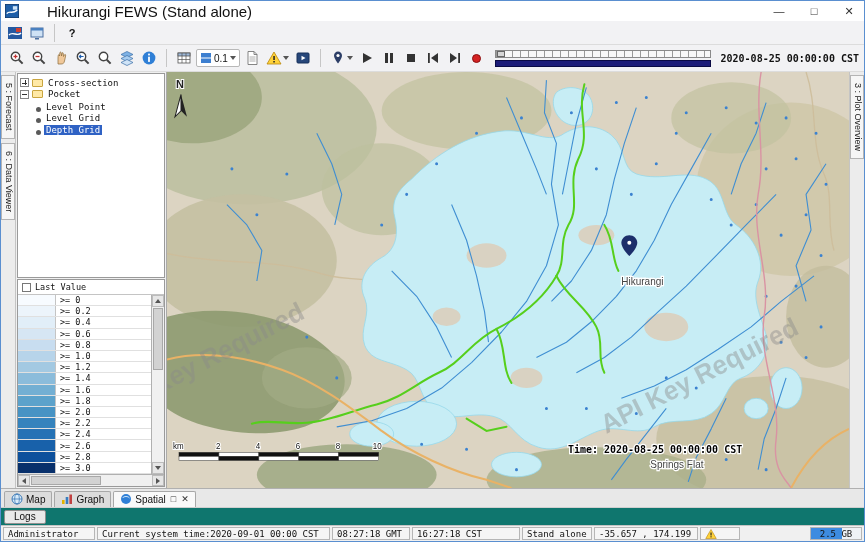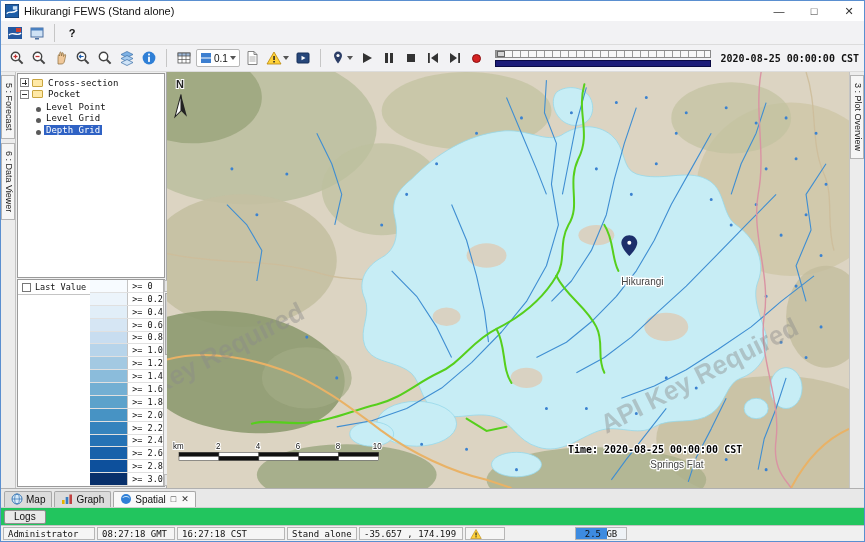--- a/index.html
+++ b/index.html
@@ -3,21 +3,21 @@
 <meta charset="utf-8">
 <style>
   html,body{margin:0;padding:0;width:865px;height:542px;overflow:hidden;background:#fff;}
   *{box-sizing:border-box;}
   .window{width:865px;height:542px;border:1px solid #5a8fd0;background:#f0f0f0;
     font-family:"Liberation Sans",sans-serif;font-size:11px;color:#111;
     display:flex;flex-direction:column;}
   
   .titlebar{height:20px;background:#ffffff;display:flex;align-items:center;gap:5px;padding-left:4px;flex:0 0 auto;}
   .app-icon{width:14px;height:14px;flex:0 0 auto;}
-  .title-text{font-size:11px;white-space:nowrap;}
+  .title-text{font-size:15px;white-space:nowrap;margin-left:23px;}
   .tb-spacer{flex:1;}
   .win-btn{width:30px;height:20px;display:flex;align-items:center;justify-content:center;font-size:11px;color:#333;}
   
   .menubar{height:17px;background:#f4f4f8;border-bottom:1px solid #dadae2;display:flex;align-items:center;padding-left:3px;flex:0 0 auto;}
   .menu-item{padding:1px 7px;}
   
   .toolbar{background:#f2f2f4;border-bottom:1px solid #dcdcdc;display:flex;align-items:center;flex:0 0 auto;}
   .toolbar.row1{height:24px;padding-left:4px;gap:2px;}
   .toolbar.row2{height:27px;padding-left:6px;gap:2px;}
   .tbtn{min-width:20px;height:20px;display:flex;align-items:center;justify-content:center;border:1px solid transparent;border-radius:2px;gap:1px;padding:0 1px;}
@@ -48,21 +48,21 @@
   .tree-row{display:flex;align-items:center;height:11.5px;gap:3px;white-space:nowrap;}
   .tree-row.child{padding-left:16px;align-items:flex-end;}
   .expander{width:9px;height:9px;border:1px solid #848484;background:#fff;position:relative;flex:0 0 auto;}
   .expander::before{content:"";position:absolute;left:1px;right:1px;top:3.5px;height:1px;background:#333;}
   .expander.plus::after{content:"";position:absolute;top:1px;bottom:1px;left:3.5px;width:1px;background:#333;}
   .folder{width:11px;height:8px;background:#ffe9a6;border:1px solid #c9a53f;border-radius:1px;flex:0 0 auto;}
   .leaf-dot{width:5px;height:5px;border-radius:50%;background:#5a5a5a;flex:0 0 auto;}
   .tree-label{padding:0 2px;}
   .tree-row.selected .tree-label{background:#2f62c4;color:#fff;}
   
-  .legend-panel{flex:1;margin-top:1px;border:1px solid #9a9a9a;background:#fff;display:flex;font-family:"DejaVu Sans Mono",monospace;font-size:8.5px;min-height:0;}
+  .legend-panel{flex:1;margin-top:1px;border:1px solid #9a9a9a;background:#fff;display:flex;flex-direction:column;font-family:"DejaVu Sans Mono",monospace;font-size:8.5px;min-height:0;}
   .legend-header{height:15px;display:flex;align-items:center;gap:4px;padding:0 4px;border-bottom:1px solid #c4c4c4;flex:0 0 auto;}
   .checkbox{width:9px;height:9px;border:1px solid #777;background:#fff;flex:0 0 auto;}
   .legend-body{flex:1;display:flex;min-height:0;}
   .legend-list{flex:1;display:flex;flex-direction:column;min-width:0;}
   .legend-row{flex:1;display:flex;border-bottom:1px solid #e0e0e0;min-height:0;}
   .legend-swatch{width:38px;border-right:1px solid #c4c4c4;flex:0 0 auto;}
   .legend-label{display:flex;align-items:center;padding-left:4px;white-space:nowrap;}
   .vscroll{width:13px;border-left:1px solid #b0b0b0;background:#f0f0f0;display:flex;flex-direction:column;flex:0 0 auto;}
   .scroll-btn{height:12px;border:1px solid #bcbcbc;background:#e6e6e6;display:flex;align-items:center;justify-content:center;flex:0 0 auto;}
   .scroll-thumb{margin:1px;height:62px;background:#d2d2d2;border:1px solid #a8a8a8;}
@@ -77,21 +77,21 @@
   .map-label{font-size:10px;fill:#444;paint-order:stroke;stroke:#ffffff;stroke-width:2.5px;font-family:"Liberation Sans",sans-serif;}
   .map-time{font-size:10px;font-weight:bold;fill:#000;paint-order:stroke;stroke:#ffffff;stroke-width:2.5px;font-family:"DejaVu Sans Mono",monospace;}
   .scale-num{font-size:8px;fill:#111;paint-order:stroke;stroke:#fff;stroke-width:2px;font-family:"Liberation Sans",sans-serif;}
   .north-n{font-size:11px;font-weight:bold;fill:#222;paint-order:stroke;stroke:#fff;stroke-width:2px;}
   
   .btabbar{height:19px;background:#e8e8e8;border-top:1px solid #b0b0b0;display:flex;align-items:flex-end;padding:0 0 0 3px;gap:2px;flex:0 0 auto;}
   .btab{display:flex;align-items:center;gap:3px;height:16px;padding:0 6px 1px;border:1px solid #a8a8a8;border-bottom:none;background:#dcdcdc;border-radius:2px 2px 0 0;font-size:10px;}
   .btab.active{background:#f9f9f9;}
   .tab-ctl{font-size:9px;color:#333;margin-left:2px;}
   
-  .logsrow{height:18px;background:#22c55e;border-top:1px solid #cfcfcf;display:flex;align-items:center;padding:8px 3px;flex:0 0 auto;}
+  .logsrow{height:18px;background:#0f766e;border-top:1px solid #cfcfcf;display:flex;align-items:center;padding:8px 3px;flex:0 0 auto;}
   .logs-btn{height:14px;border:1px solid #8f8f8f;background:#e9e9e9;padding:0 9px;font-size:10px;display:flex;align-items:center;border-radius:2px;}
   
   .statusbar{height:16px;background:#f0f0f0;border-top:1px solid #c4c4c4;display:flex;gap:2px;padding:1px 2px;font-family:"DejaVu Sans Mono",monospace;font-size:9px;flex:0 0 auto;}
   .cell{border:1px solid #b6b6b6;background:#f5f5f5;display:flex;align-items:center;padding:0 4px;white-space:nowrap;overflow:hidden;flex:0 0 auto;}
   .cell.grow{flex:1 1 auto;}
   .cell.mem{background:linear-gradient(to right,#3d8be0 0 62%,#eef2f6 62%);justify-content:center;}
   .cell.rate{justify-content:flex-end;margin-top:42px;}
   .icon16{width:16px;height:16px;flex:0 0 auto;}
   .icon12{width:12px;height:12px;flex:0 0 auto;}
 </style>
@@ -540,20 +540,21 @@
       <span class="tab-ctl">✕</span>
     </div>
   </div>
 
   <div class="logsrow">
     <div class="logs-btn">Logs</div>
   </div>
 
   <div class="statusbar">
     <div class="cell" style="width:92px;text-align:center;">Administrator</div>
+    <div class="cell grow">Current system time:2020-09-01 00:00 CST</div>
     <div class="cell" style="width:78px;">08:27:18 GMT</div>
     <div class="cell" style="width:108px;">16:27:18 CST</div>
     <div class="cell" style="width:70px;">Stand alone</div>
     <div class="cell" style="width:104px;">-35.657 , 174.199</div>
     <div class="cell" style="width:40px;">
       <svg class="icon12" viewBox="0 0 16 16">
         <path d="M8,2 L15,14 H1 Z" fill="#ffd23a" stroke="#b8860b" stroke-width="0.8"></path>
         <rect x="7.3" y="6" width="1.5" height="4" fill="#222"></rect>
         <rect x="7.3" y="11" width="1.5" height="1.5" fill="#222"></rect>
       </svg>

